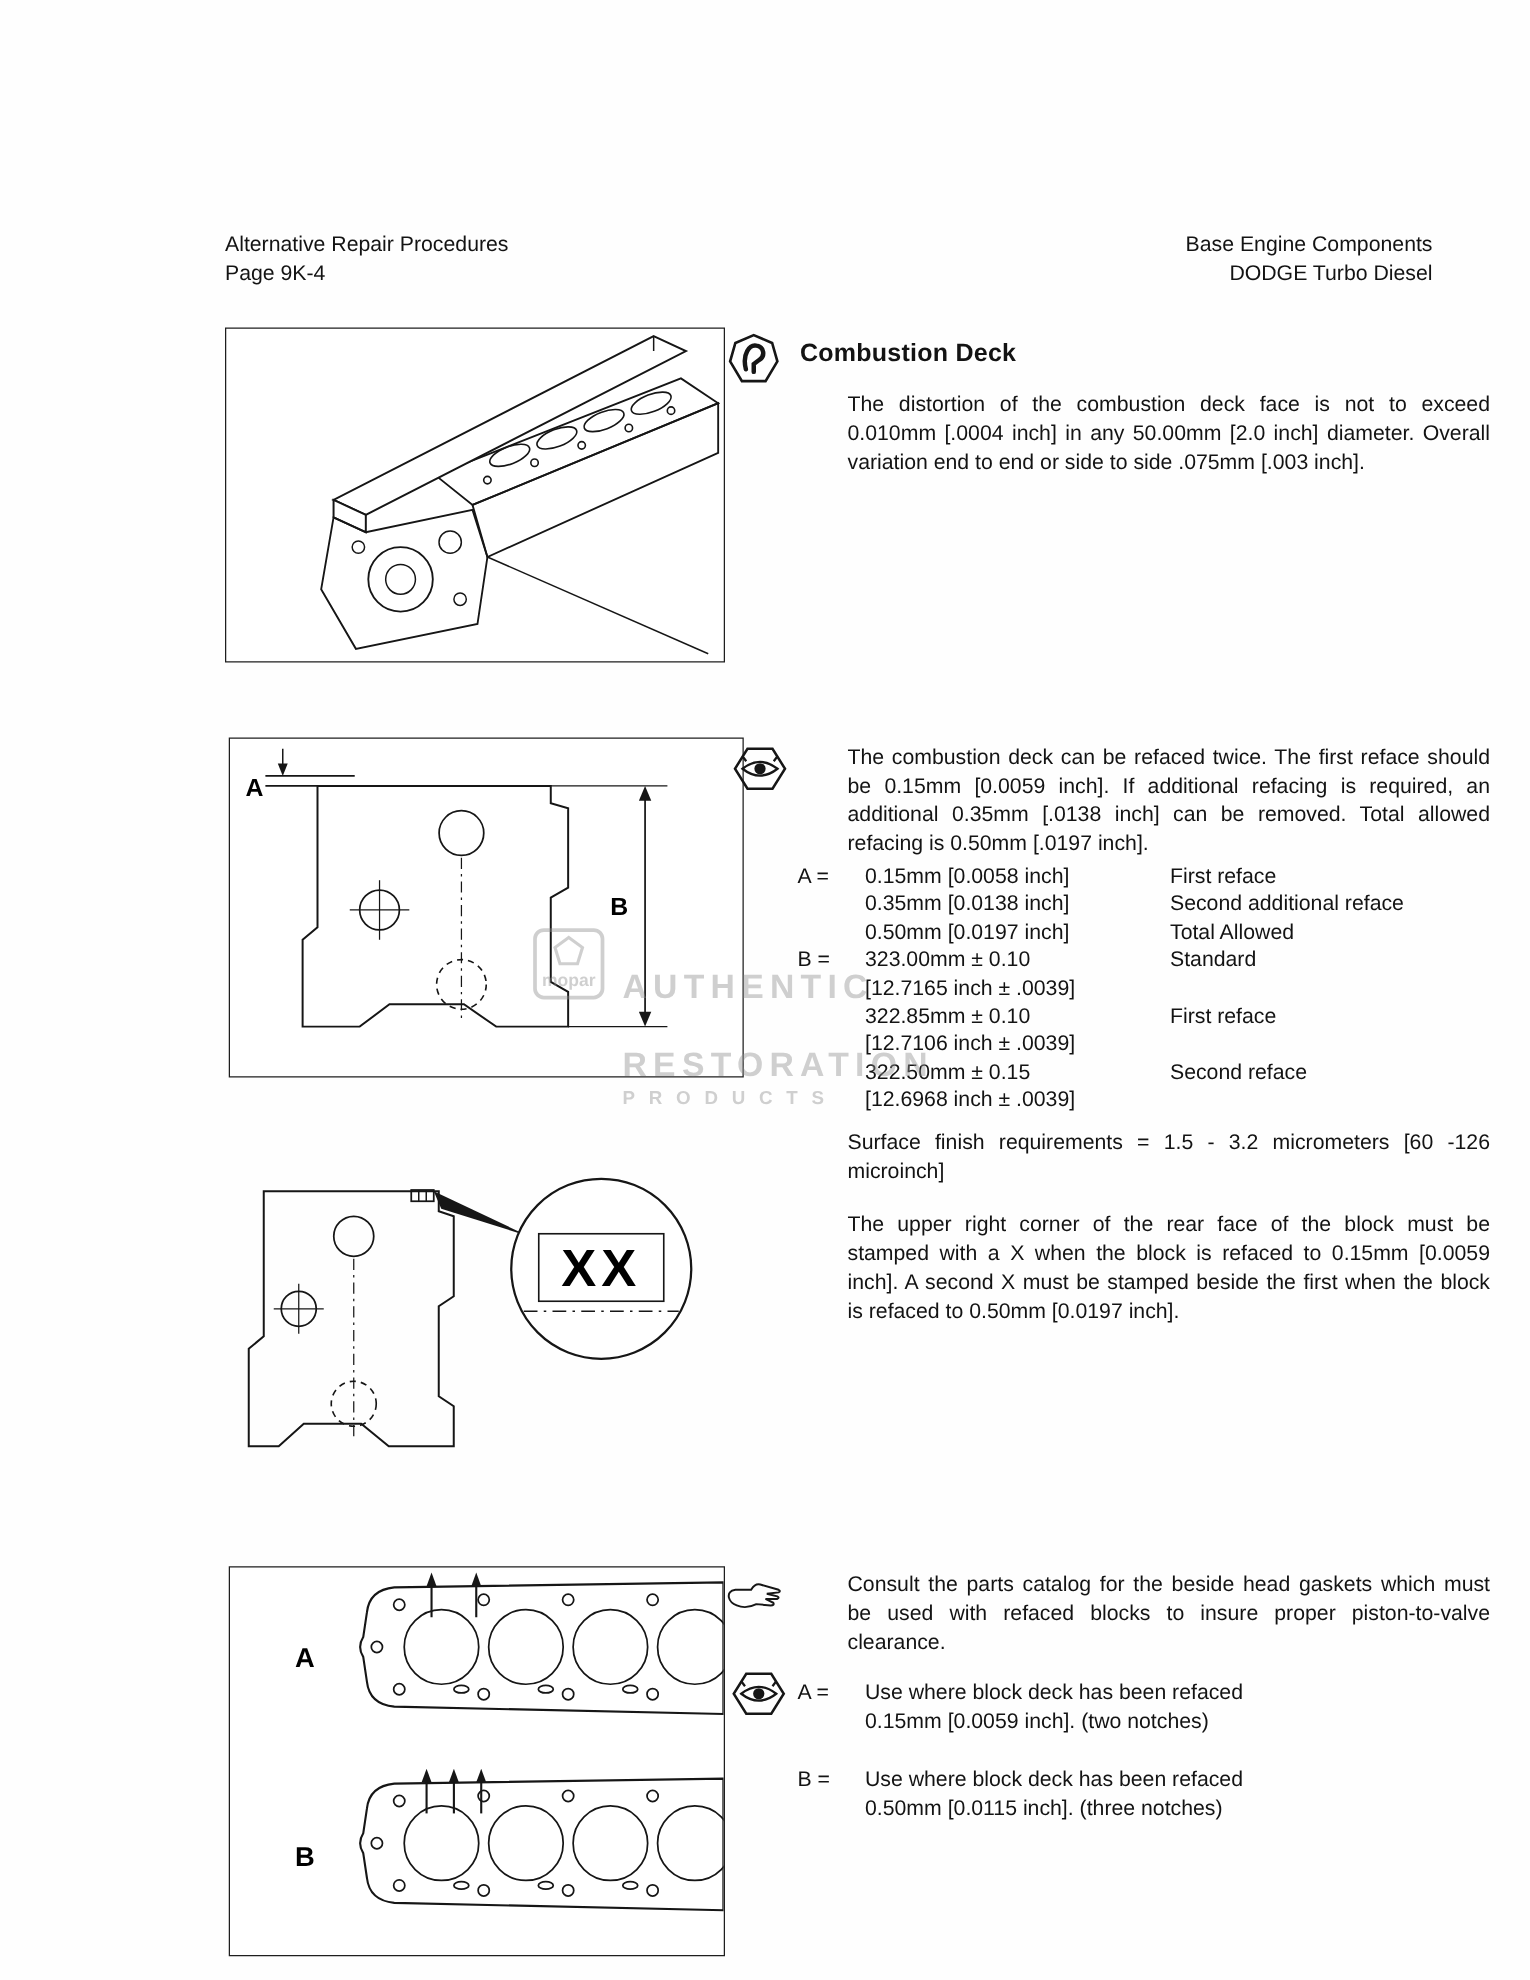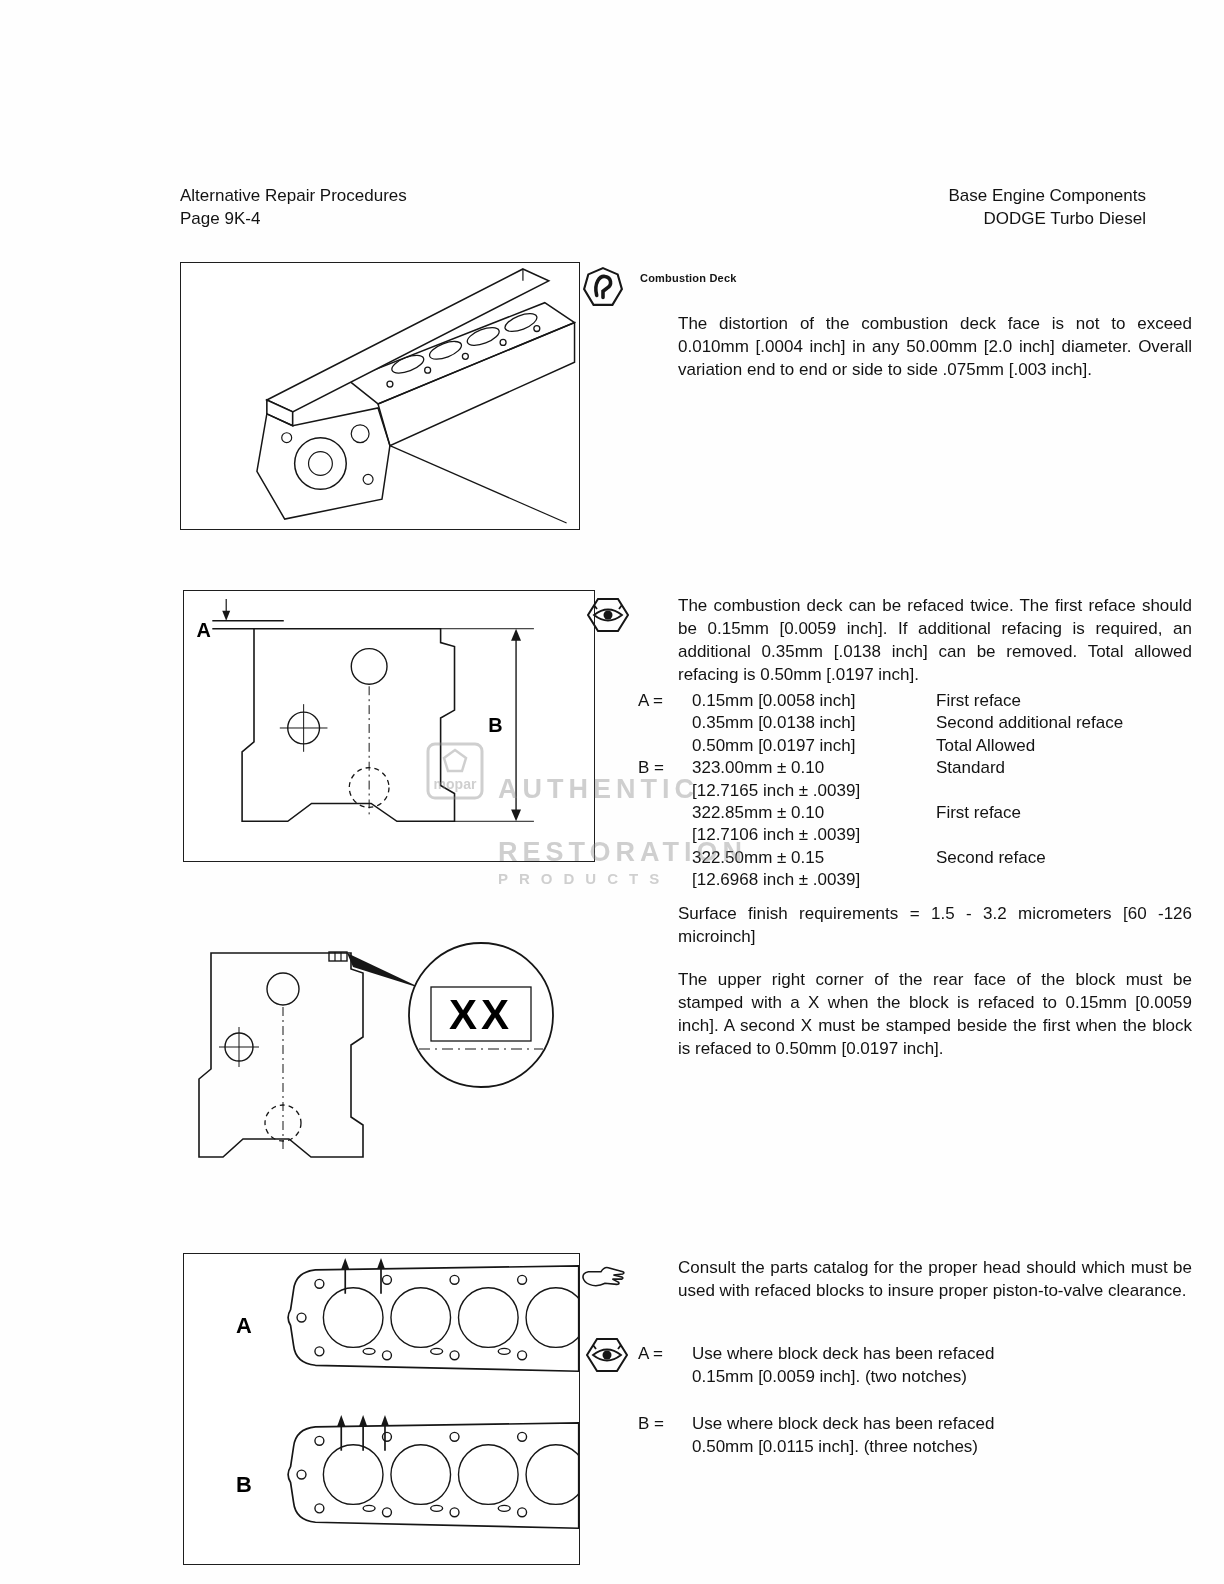--- a/index.html
+++ b/index.html
@@ -5,21 +5,21 @@
   * { margin:0; padding:0; box-sizing:border-box; }
   html,body { background:#ffffff; }
   body { font-family:"Liberation Sans", sans-serif; color:#131313; }
   .page { position:relative; width:1224px; height:1584px; background:#fefefe; overflow:hidden; }
   .abs { position:absolute; }
   .hdr { font-size:17px; line-height:23px; }
   .hdr-right { text-align:right; }
   .figure { position:absolute; border:1.6px solid #1e1e1e; background:#fff; overflow:hidden; }
   .figure svg { display:block; width:100%; height:100%; }
   .nofrm { border:none; background:transparent; }
-  .sec-title { position:absolute; font-size:11px; font-weight:bold; letter-spacing:.2px;text-align:center; }
+  .sec-title { position:absolute; font-size:20px; font-weight:bold; letter-spacing:.2px;text-align:center; }
   .para { position:absolute; font-size:17px; line-height:23px; text-align:justify;margin-left:40px; }
   .icon { position:absolute; }
   .icon svg { display:block; width:100%; height:100%; }
   .spec-table { position:absolute; font-size:17px; }
   .spec-row { display:flex; line-height:22.4px; }
   .spec-row .c1 { flex:0 0 54px; font-weight:normal; }
   .spec-row .c2 { flex:0 0 244px; }
   .spec-row .c3 { flex:1; }
   .kv-item { position:absolute; display:flex; font-size:17px; line-height:23px; }
   .kv-item .c1 { flex:0 0 54px; }
@@ -262,21 +262,21 @@
       <text x="52" y="80" font-size="22" font-weight="bold">A</text>
       <text x="52" y="240" font-size="22" font-weight="bold">B</text>
     </svg>
   </div>
 
   <div class="icon" style="left:580px; top:1262px; width:46px; height:28px;">
     <svg viewBox="0 0 44 26">
       <path d="M3 15 Q2 10 8 9 L20 9 Q23 4 27 5 L41 9 Q43 10 41 11 L32 12 L40 14 Q42 15 40 16 L31 16 L37 19 Q38 21 35 21 L24 20 Q16 24 9 21 Q4 19 3 15 Z" fill="none" stroke="#161616" stroke-width="1.5"></path>
     </svg>
   </div>
-  <p class="para" style="left:638px; top:1256px; width:514px;">Consult the parts catalog for the proper head should which must be used with refaced blocks to insure proper piston-to-valve clearance.</p>
+  <p class="para" style="left:638px; top:1256px; width:514px;">Consult the parts catalog for the beside head gaskets which must be used with refaced blocks to insure proper piston-to-valve clearance.</p>
 
   <div class="icon" style="left:585px; top:1336px; width:44px; height:38px;">
     <svg viewBox="0 0 44 38">
       <path d="M12 3 L32 3 L42 19 L32 35 L12 35 L2 19 Z" fill="none" stroke="#161616" stroke-width="2"></path>
       <path d="M8 19 Q22 8 36 19 Q22 30 8 19 Z" fill="none" stroke="#161616" stroke-width="1.8"></path>
       <circle cx="22" cy="19" r="4.5" fill="#161616"></circle>
       <path d="M11 13 L8 9 M33 13 L36 9" stroke="#161616" stroke-width="1.8"></path>
     </svg>
   </div>
 

